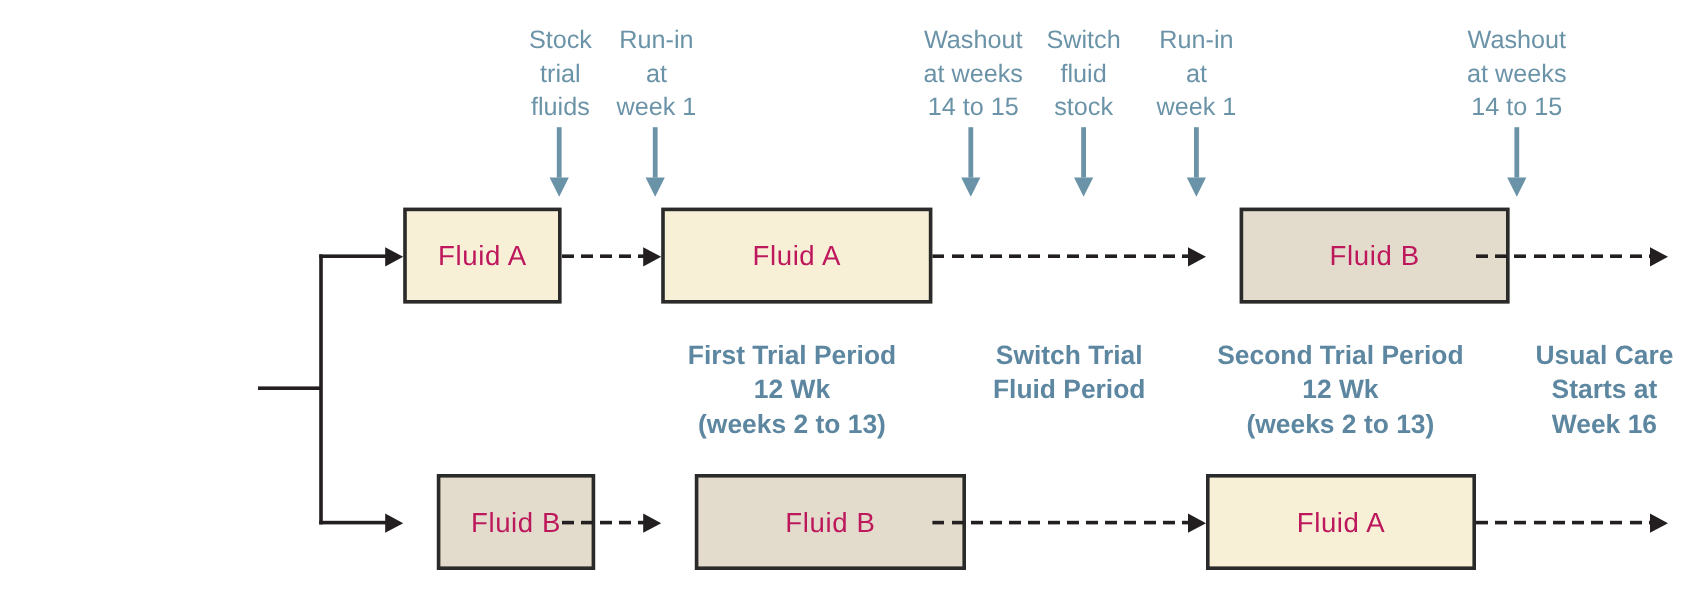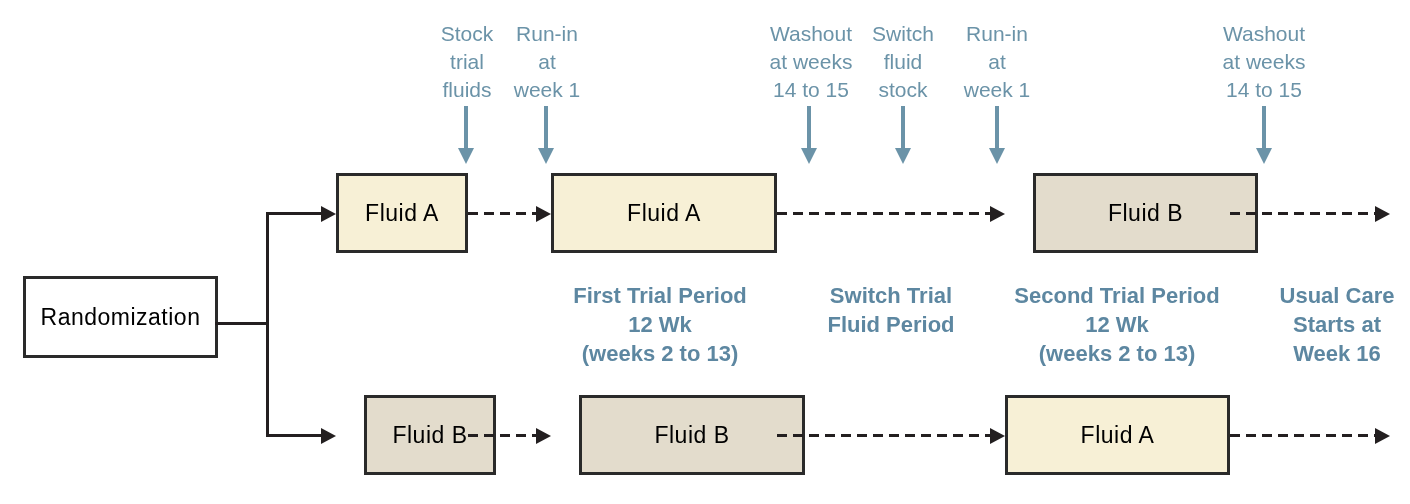--- a/index.html
+++ b/index.html
@@ -4,21 +4,21 @@
 <style>
   html,body { margin:0; padding:0; background:#ffffff; }
   .canvas {
     position:relative; width:1410px; height:504px; background:#ffffff;
     font-family:"Liberation Sans", sans-serif; overflow:hidden;
   }
   .box {
     position:absolute; box-sizing:border-box;
     border:3px solid #2a2a2a;
     display:flex; align-items:center; justify-content:center;
-    font-size:23px; color:#000000; letter-spacing:0.5px;
+    font-size:23px; color:#be185d; letter-spacing:0.5px;
   }
   .box.white { background:#ffffff; }
   .box.cream { background:#f7f0d6; }
   .box.tan   { background:#e3dccc;margin-left:28px; }
   .hline, .vline { position:absolute; background:#231f20; }
   .dash {
     position:absolute; height:3px;
     background:repeating-linear-gradient(to right, #231f20 0 10px, transparent 10px 16px);
   }
   .ahead-right {
@@ -42,21 +42,20 @@
     text-align:center; color:#5d87a1;
     font-size:22px; line-height:29px; font-weight:bold;
   }
   .ann div, .period div { white-space:nowrap; }
 </style>
 </head>
 <body>
 
 <div class="canvas">
 
-  <div class="box white" style="left:23px; top:276px; width:195px; height:82px;">Randomization</div>
 
   <div class="hline" style="left:215px; top:322px; width:53px; height:3px;"></div>
   <div class="vline" style="left:266px; top:212px; width:3px; height:225px;"></div>
 
   <div class="hline" style="left:266px; top:212px; width:56px; height:3px;"></div>
   <div class="ahead-right" style="left:321px; top:206px;"></div>
 
   <div class="hline" style="left:266px; top:434px; width:56px; height:3px;"></div>
   <div class="ahead-right" style="left:321px; top:428px;"></div>
 

